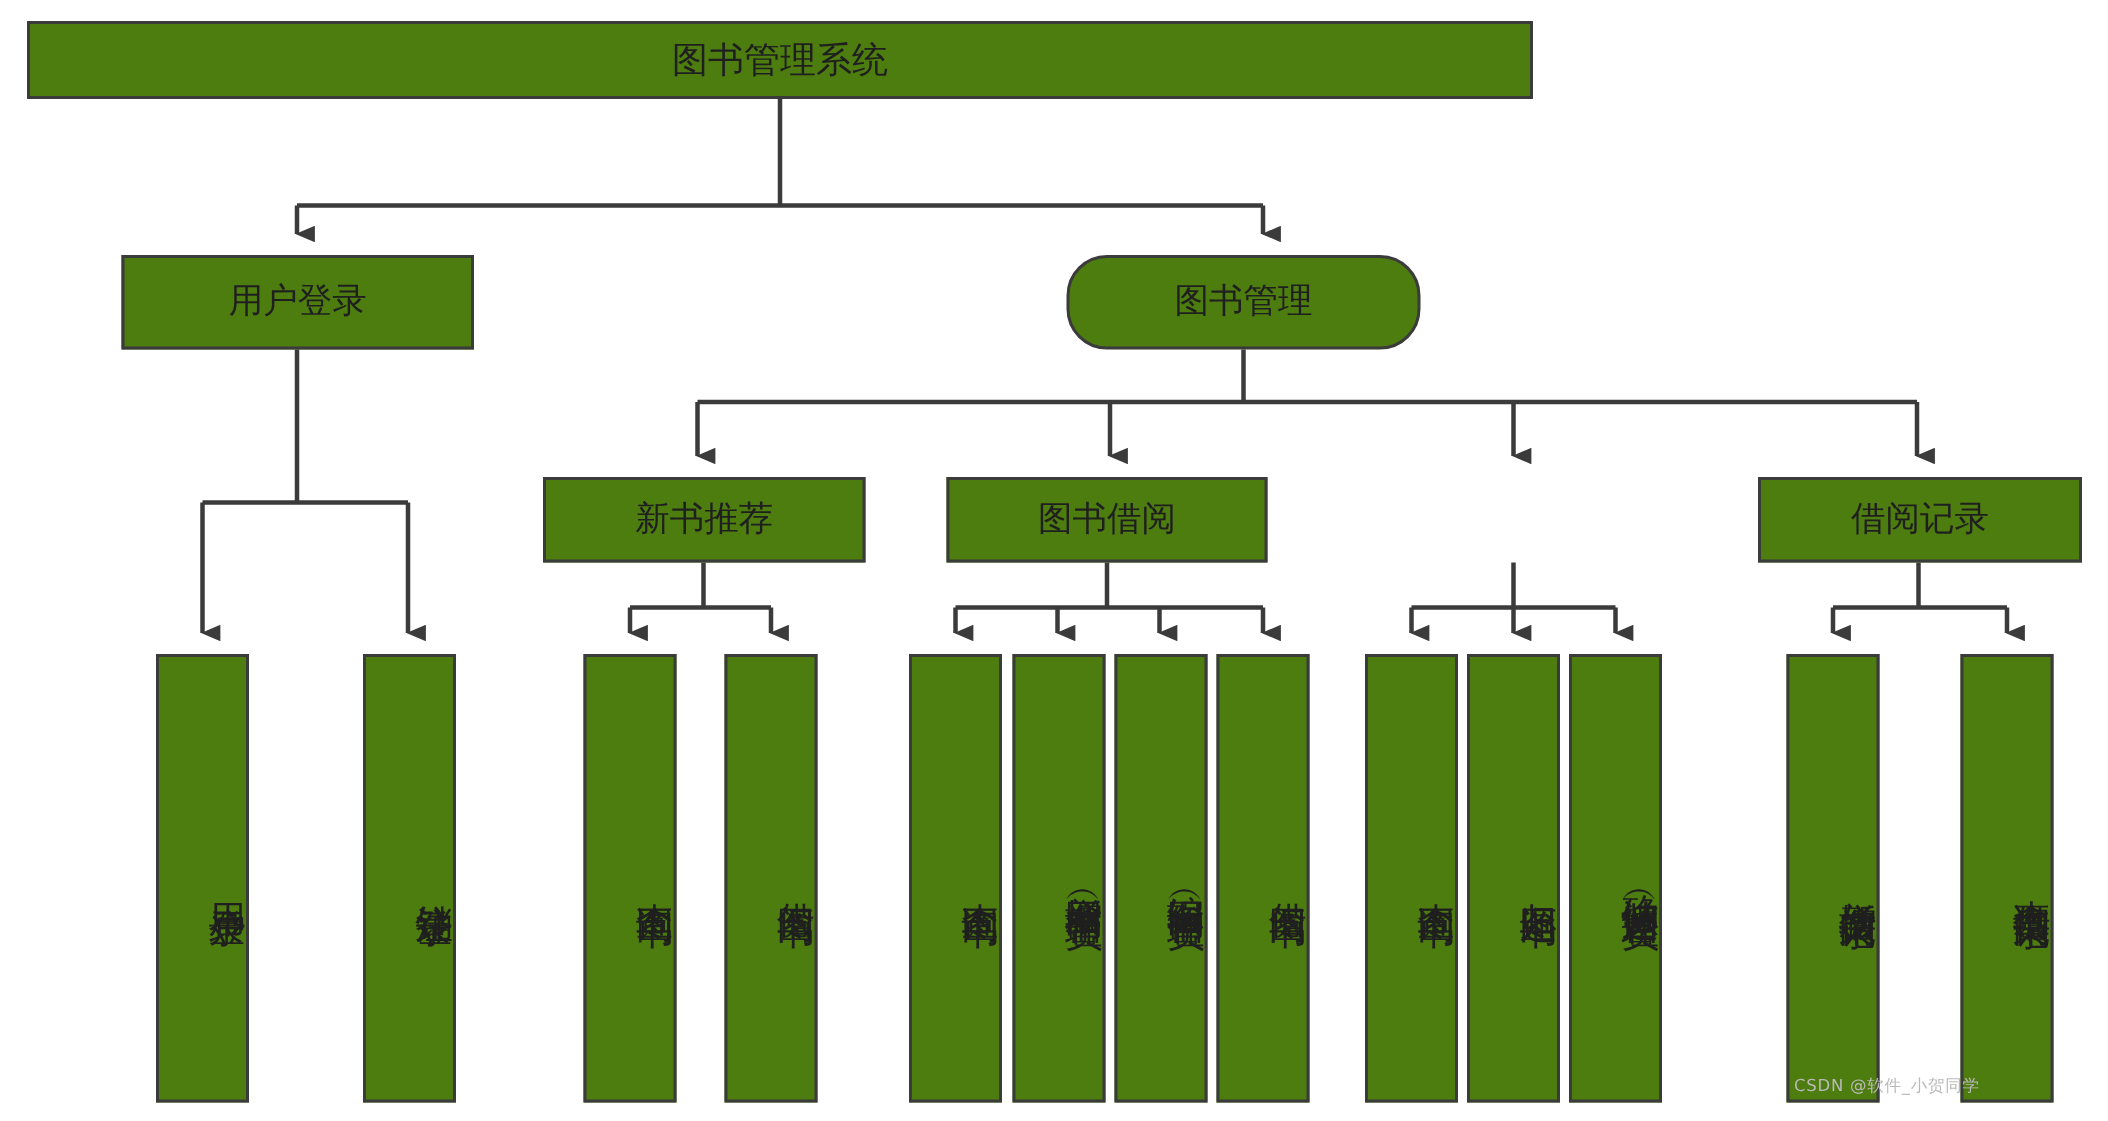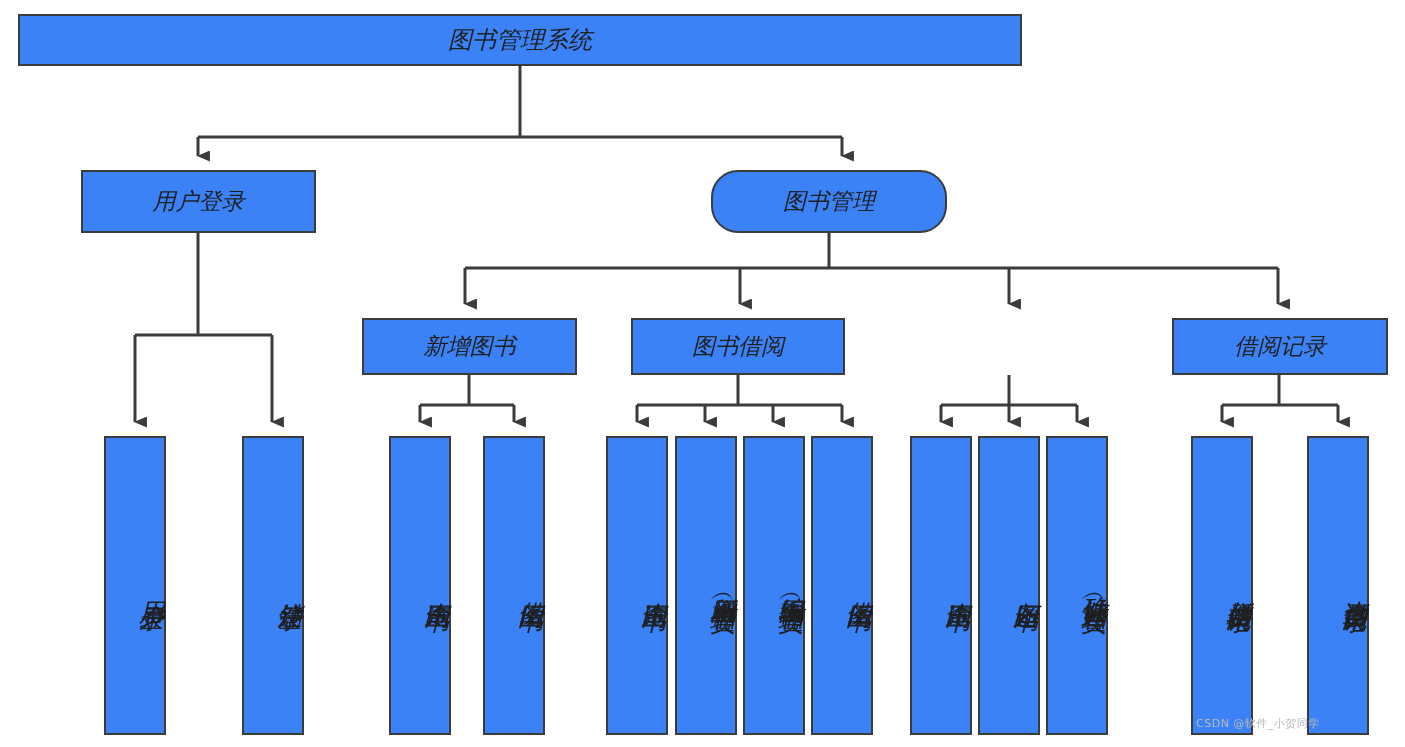--- a/index.html
+++ b/index.html
@@ -10,28 +10,27 @@
     color:#1a1a1a;
     overflow:hidden;
     position:relative;
   }
   #diagram-root{position:absolute;left:0;top:0;width:1405px;height:747px;}
   svg.connector-layer{position:absolute;left:0;top:0;width:1405px;height:747px;pointer-events:none;}
 
   .node{
     position:absolute;
     box-sizing:border-box;
-    background:#3b82f6;
+    background:#4d7c0f;
     border:2.5px solid #3b3b3b;
     display:flex;
     align-items:center;
     justify-content:center;
     line-height:1.12;
     color:#1f1f1f;
-    font-style:italic;
   }
   .node.h{ font-size:23px; }
   .node.root{ font-size:24px; }
   .node.v{
     writing-mode:vertical-rl;
     text-orientation:upright;
     font-size:25px;
     letter-spacing:2px;
     padding:6px 0;
     align-items:flex-start;
@@ -112,21 +111,21 @@
   </div>
 
   <div class="node h" style="left:81px;top:170px;width:235px;height:63px;">
     <span>用户登录</span>
   </div>
   <div class="node h" style="left:711px;top:170px;width:236px;height:63px;border-radius:27px;">
     <span>图书管理</span>
   </div>
 
   <div class="node h" style="left:362px;top:318px;width:215px;height:57px;">
-    <span>新增图书</span>
+    <span>新书推荐</span>
   </div>
   <div class="node h" style="left:631px;top:318px;width:214px;height:57px;">
     <span>图书借阅</span>
   </div>
   <div class="node h" style="left:1172px;top:318px;width:216px;height:57px;">
     <span>借阅记录</span>
   </div>
 
   <div class="node v" style="left:104px;top:436px;width:62px;height:299px;">
     <span class="vtext">用户登录</span>

